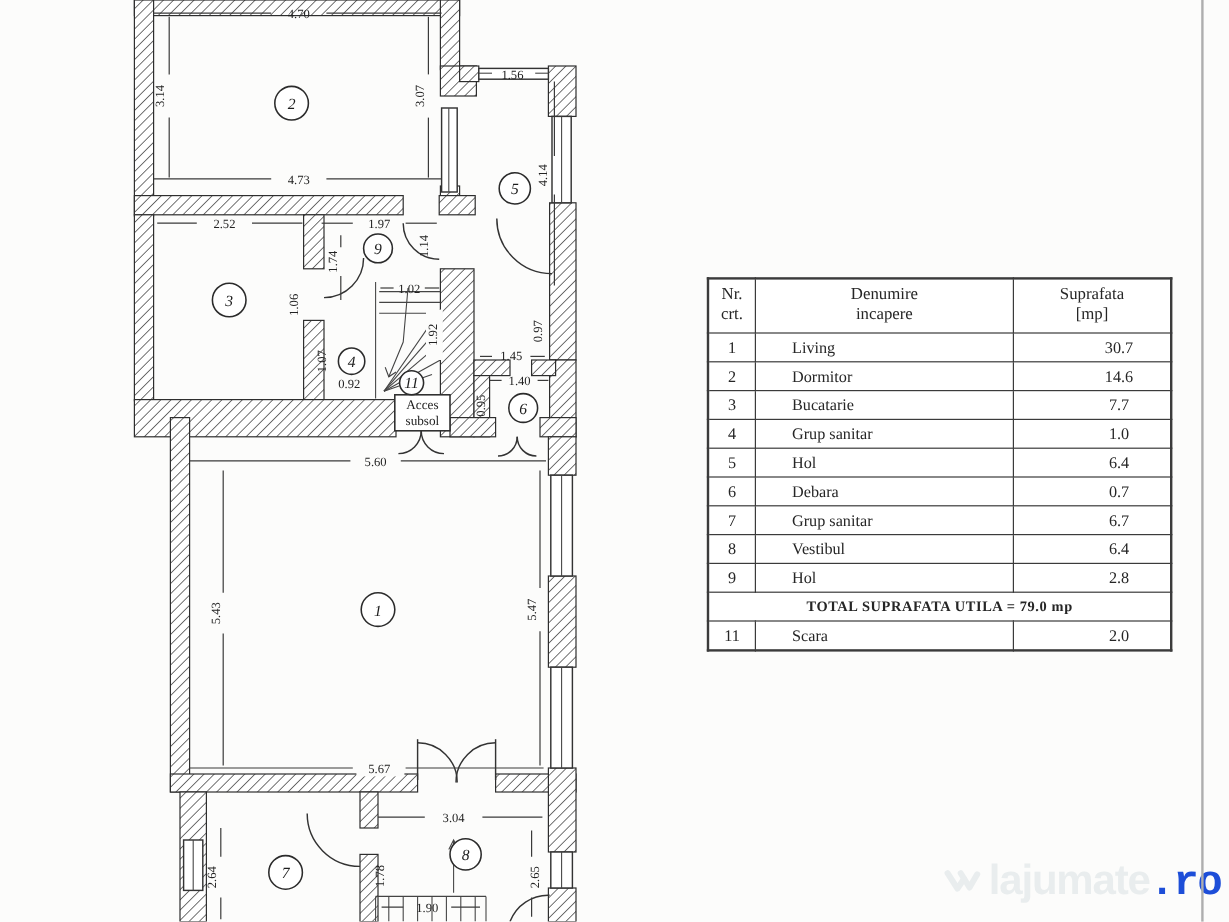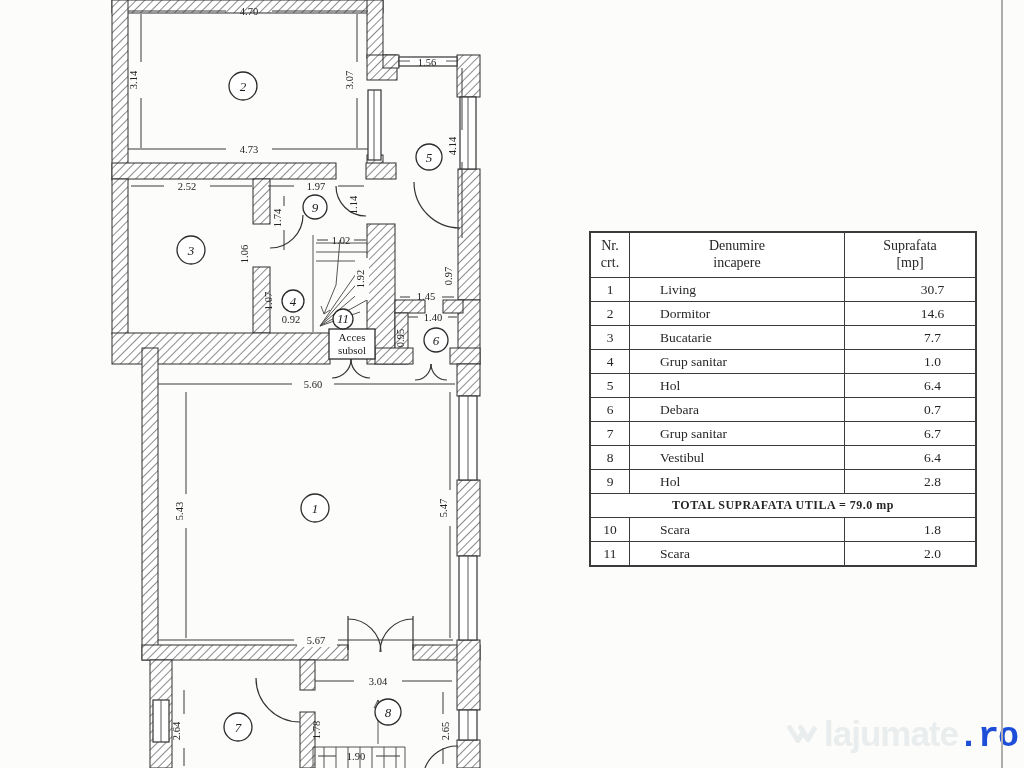--- a/index.html
+++ b/index.html
@@ -312,25 +312,20 @@
         </tr>
     <tr>
           <td class="nr">9</td>
           <td class="nm">Hol</td>
           <td class="ar">2.8</td>
         </tr>
     <tr class="total">
           <td colspan="3">TOTAL SUPRAFATA UTILA = 79.0 mp</td>
         </tr>
     <tr>
-          <td class="nr">10</td>
-          <td class="nm">Scara</td>
-          <td class="ar">1.8</td>
-        </tr>
-    <tr>
           <td class="nr">11</td>
           <td class="nm">Scara</td>
           <td class="ar">2.0</td>
         </tr>
   </tbody>
     </table>
 </div>
 
 <div class="watermark">
   <svg width="58" height="48" viewBox="0 0 70 56">

